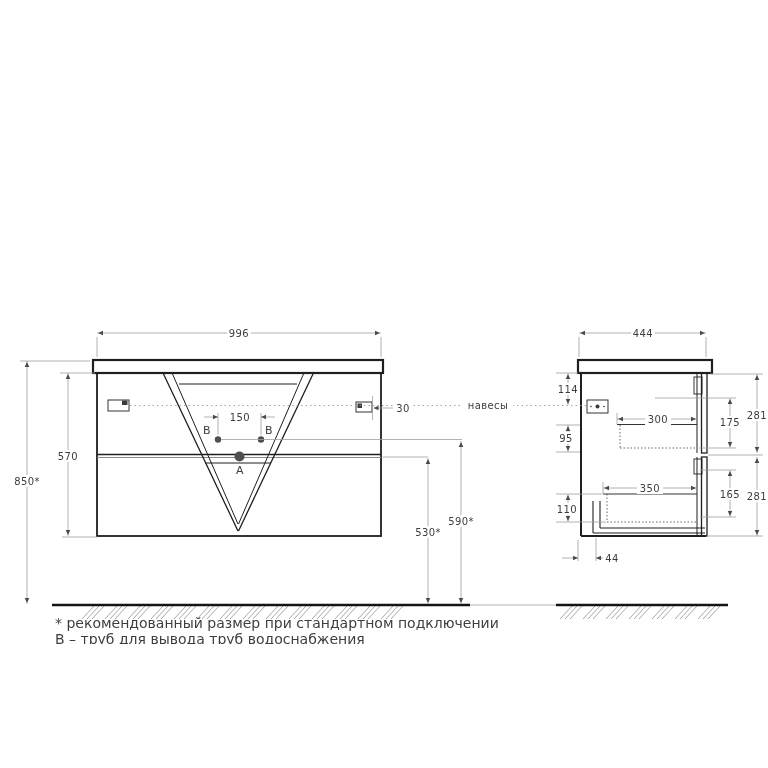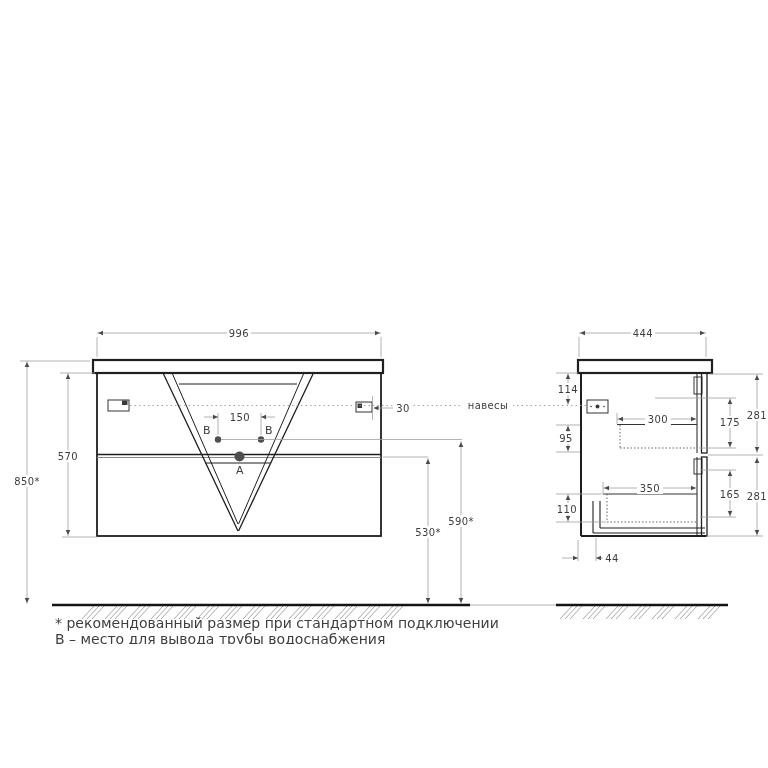--- a/index.html
+++ b/index.html
@@ -233,16 +233,16 @@
     <text class="dim" x="730" y="425.5">175</text>
     <text class="dim" x="730" y="497.5">165</text>
     <text class="dim" x="757" y="418.5">281</text>
     <text class="dim" x="757" y="499.5">281</text>
   </g>
 </svg>
 
   
   <div class="notes">
     <div>* рекомендованный размер при стандартном подключении</div>
-    <div>В – место для вывода трубы водоснабжения</div>
+    <div>В – труб для вывода труб водоснабжения</div>
   </div>
 
 </div>
 
 </body></html>

